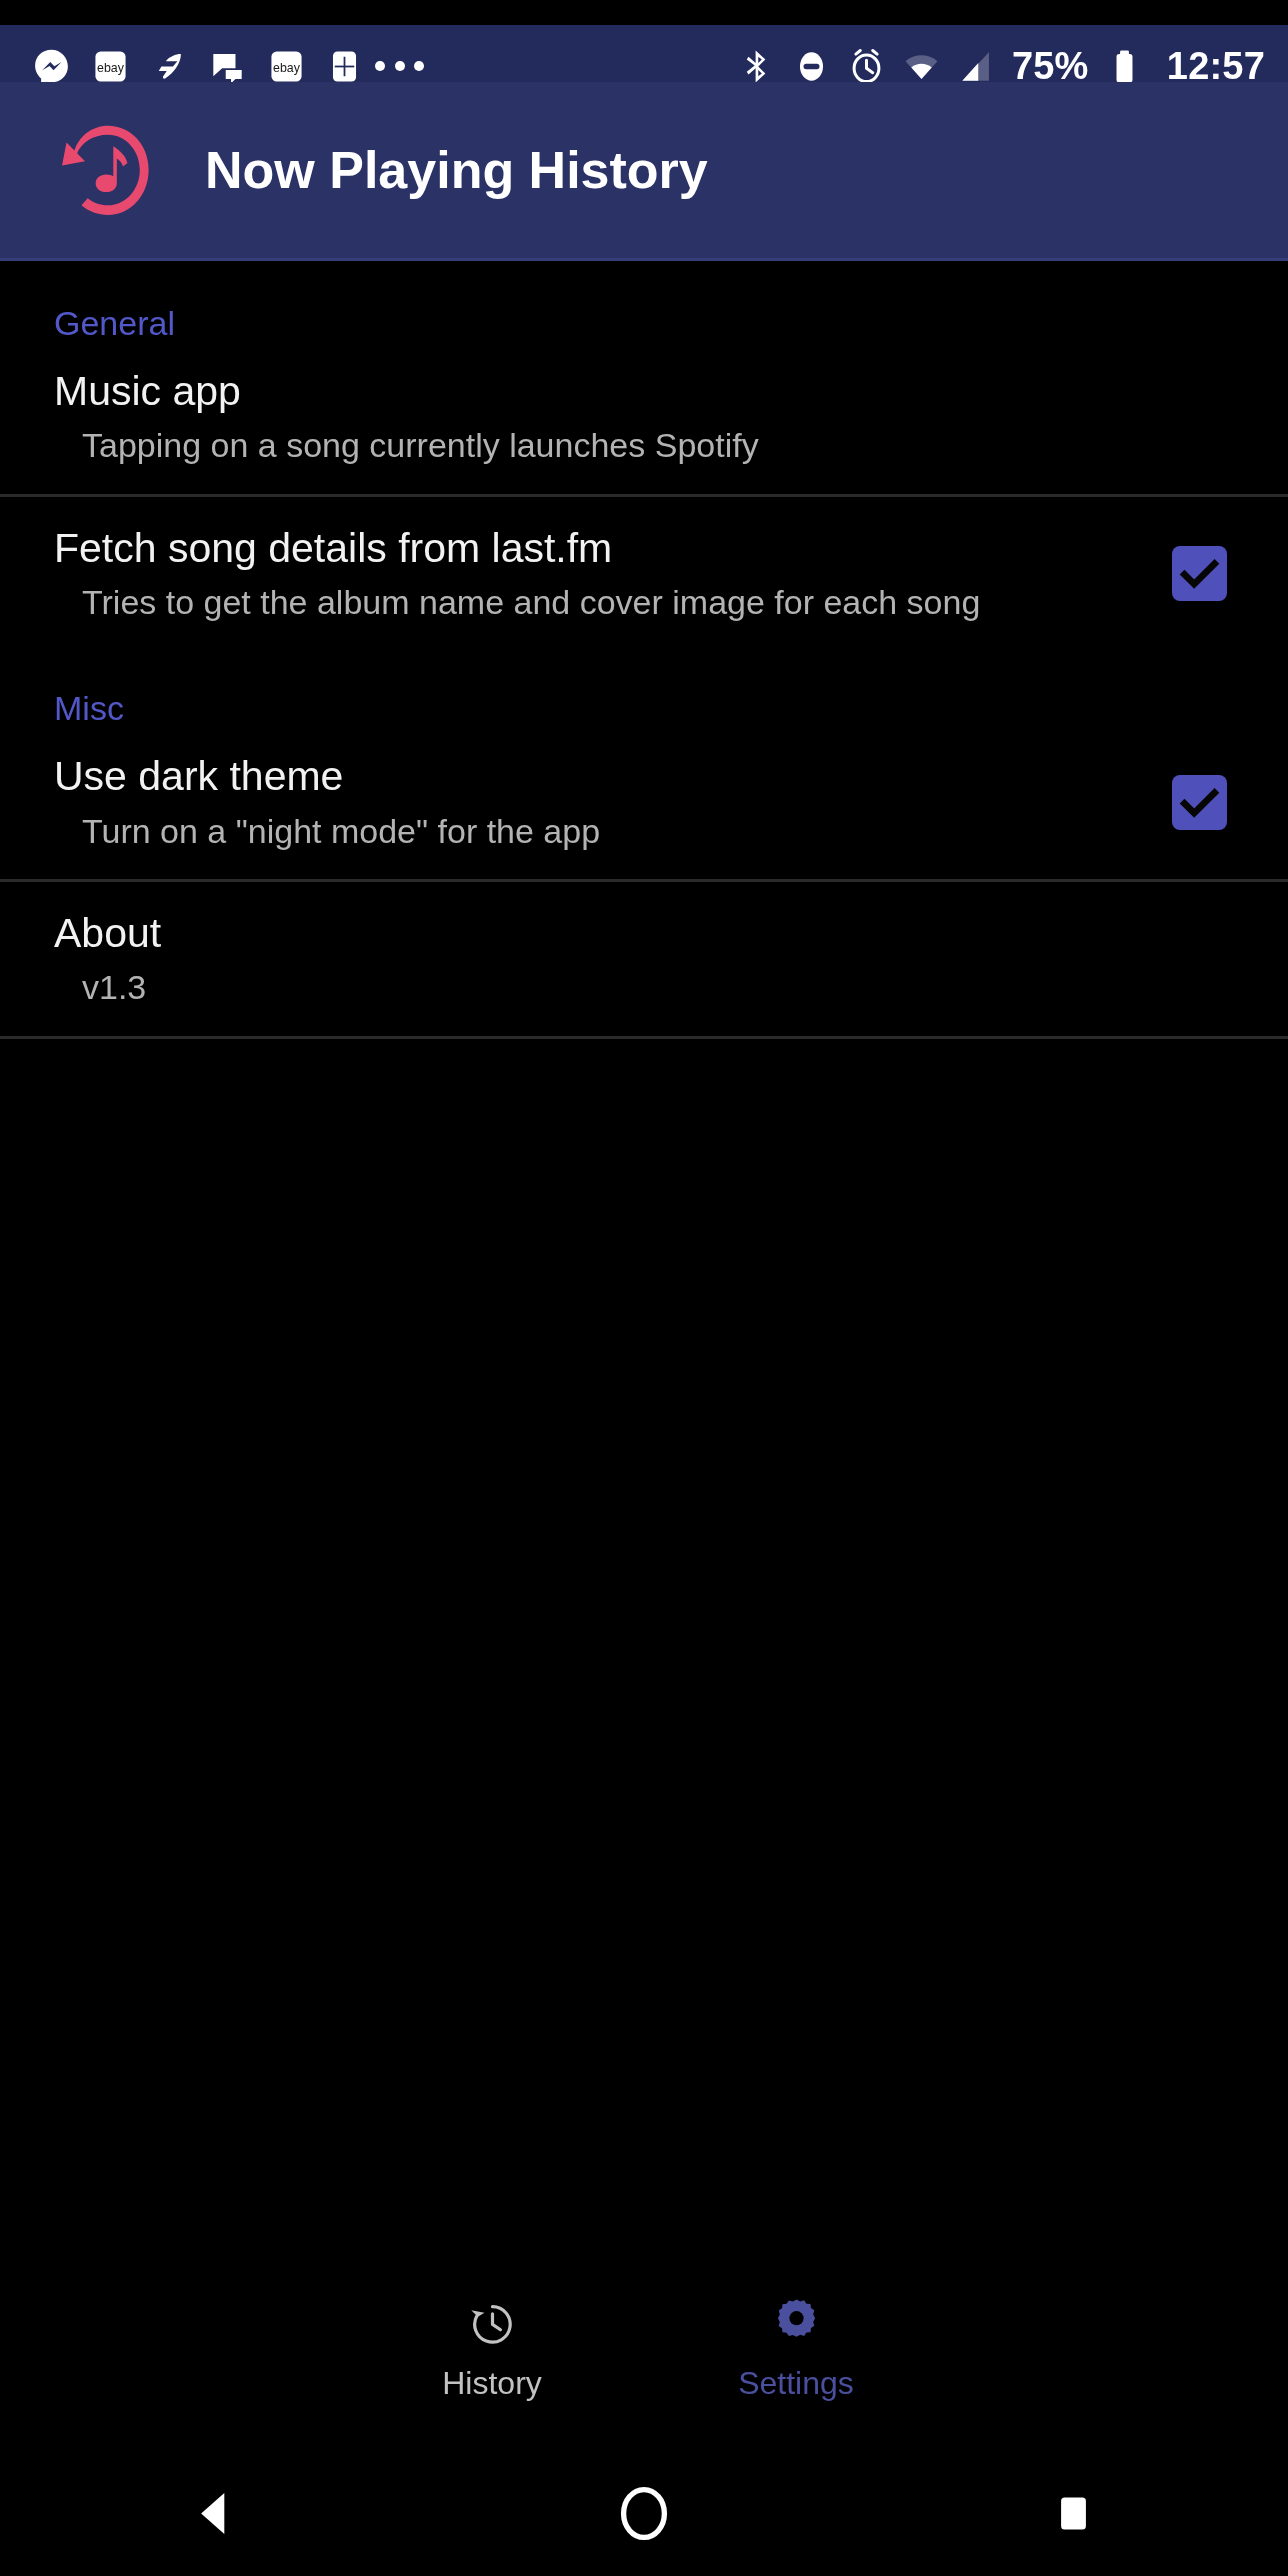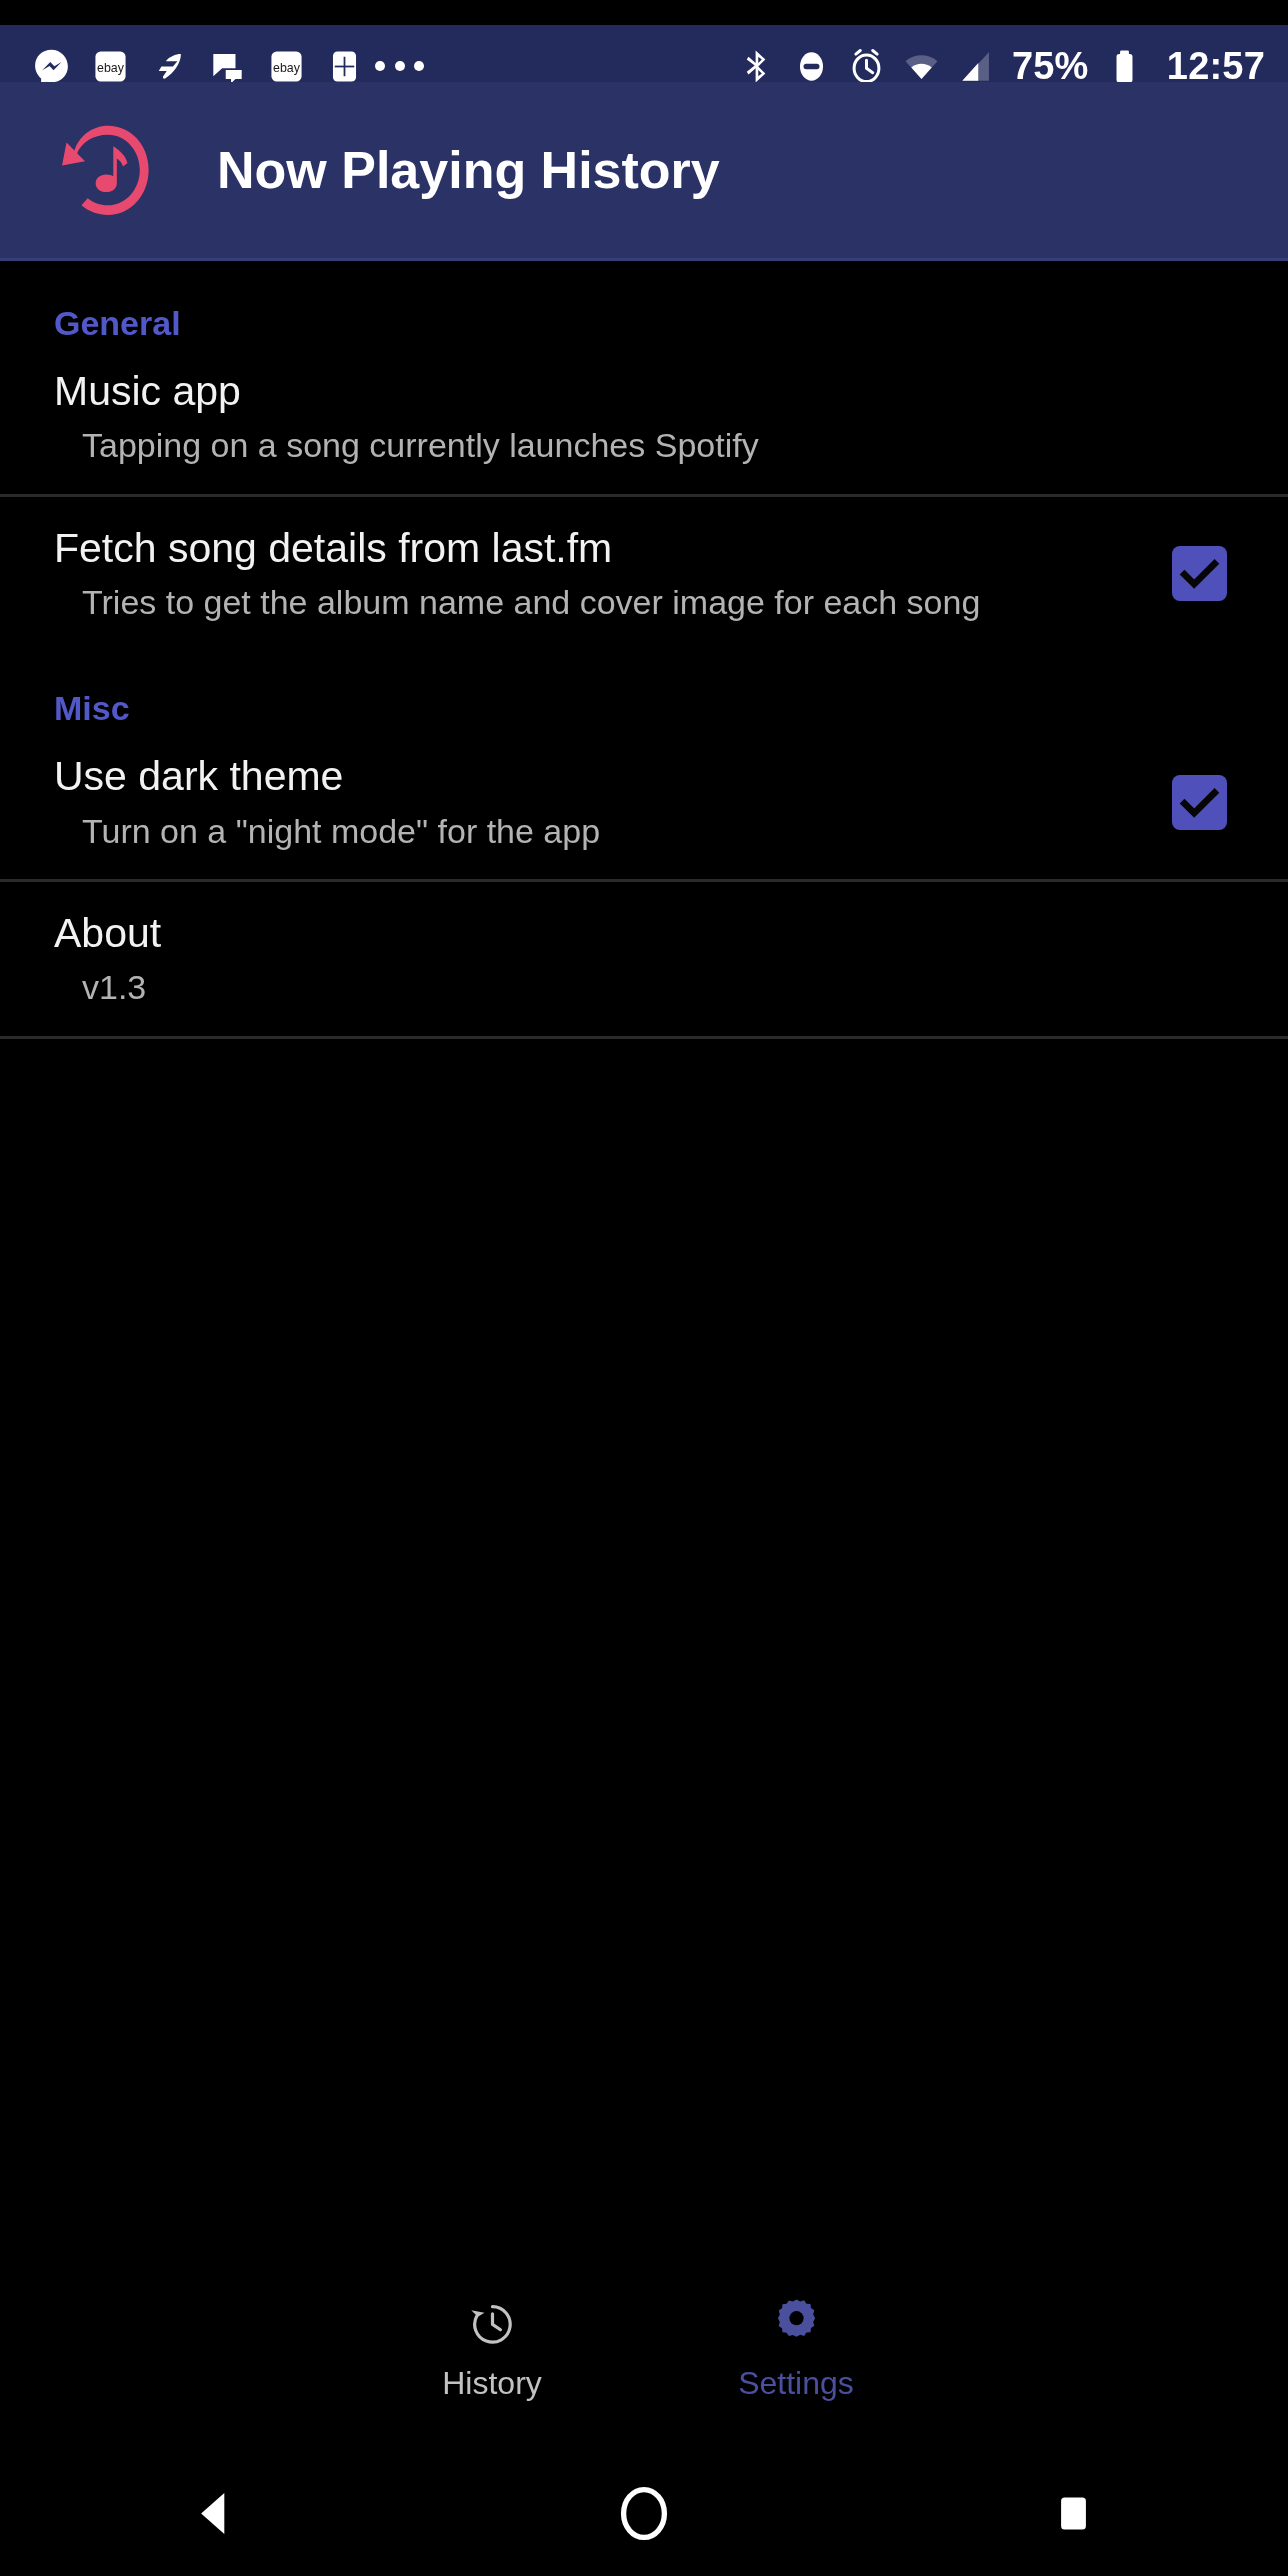--- a/index.html
+++ b/index.html
@@ -42,28 +42,28 @@
     width:1288px; height:179px;
     background:#2b3266;
     border-bottom:3.6px solid #363e7a;
     display:flex; align-items:center;
     padding-left:55px;
   }
   .app-logo { width:106px; height:106px; flex:0 0 auto; }
   .app-logo svg { width:100%; height:100%; display:block; }
   .app-title {
     color:#ffffff; font-size:52px; font-weight:700;
-    margin-left:56px; line-height:1; white-space:nowrap;
+    margin-left:44px; line-height:1; white-space:nowrap;
   }
 
   
   .content { position:absolute; top:265px; left:0; width:1288px; bottom:333px; background:#000; }
 
   .section-header {
-    color:#5258c8; font-size:34px; font-weight:700;
+    color:#5258c8; font-size:34px; font-weight:400;
     padding:41px 0 0 54px; line-height:1;
   }
 
   .pref {
     display:flex; align-items:center;
     padding:27px 54px 27px 54px;
     min-height:107px;
   }
   .pref-text { flex:1 1 auto; padding-right:36px; }
   .pref-title {

